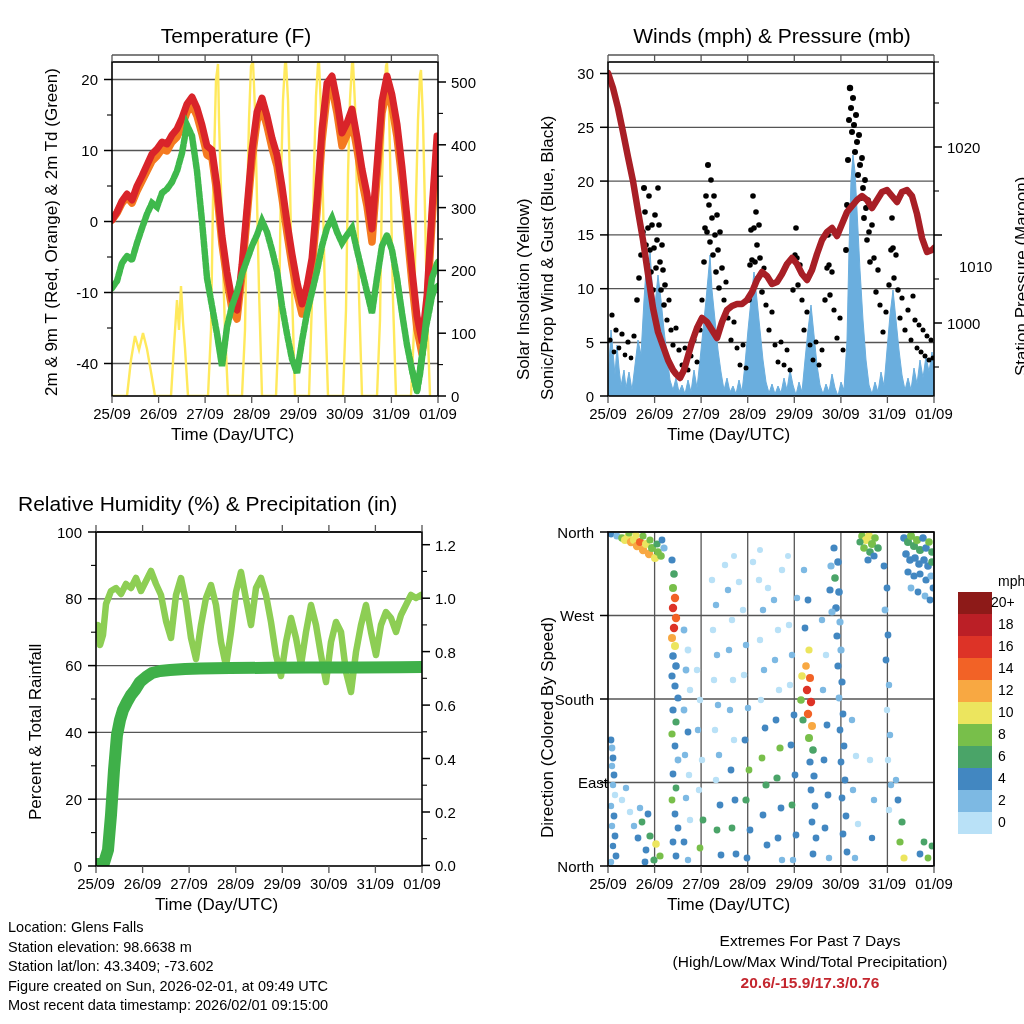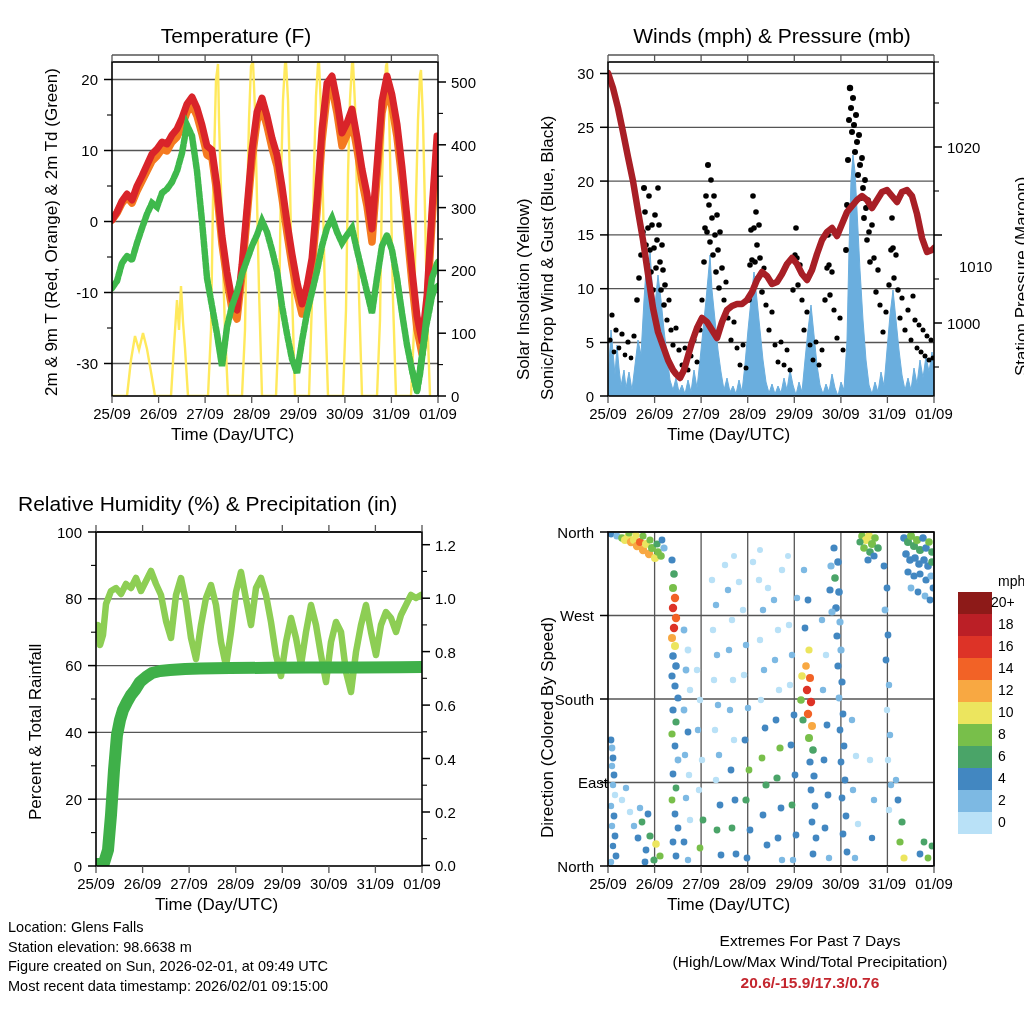--- a/index.html
+++ b/index.html
@@ -150,21 +150,21 @@
         <line x1="422" y1="239" x2="427" y2="239"></line>
           <line x1="422" y1="301.8" x2="427" y2="301.8"></line>
         <line x1="422" y1="364.6" x2="427" y2="364.6"></line>
       </g>
     </svg>
 
     <div class="tick r" style="left:38px;top:71px;width:44px;">20</div>
     <div class="tick r" style="left:38px;top:142px;width:44px;">10</div>
     <div class="tick r" style="left:38px;top:213px;width:44px;">0</div>
     <div class="tick r" style="left:38px;top:284px;width:44px;">-10</div>
-    <div class="tick r" style="left:38px;top:355px;width:44px;">-30</div>
+    <div class="tick r" style="left:38px;top:355px;width:44px;">-40</div>
 
     <div class="tick l" style="left:435px;top:74px;">500</div>
     <div class="tick l" style="left:435px;top:136.8px;">400</div>
     <div class="tick l" style="left:435px;top:199.6px;">300</div>
     <div class="tick l" style="left:435px;top:262.4px;">200</div>
     <div class="tick l" style="left:435px;top:325.2px;">100</div>
     <div class="tick l" style="left:435px;top:388px;">0</div>
 
     <div class="tick" style="left:70px;top:405px;width:52px;text-align:center;">25/09</div>
     <div class="tick" style="left:116.6px;top:405px;width:52px;text-align:center;">26/09</div>
@@ -1027,20 +1027,21 @@
     <div class="cbar-label" style="left:486px;top:256px;">8</div>
     <div class="cbar-label" style="left:486px;top:278px;">6</div>
     <div class="cbar-label" style="left:486px;top:300px;">4</div>
     <div class="cbar-label" style="left:486px;top:322px;">2</div>
     <div class="cbar-label" style="left:486px;top:344px;">0</div>
   </div>
 
   <div class="footer" style="left:8px;top:918px;">
     <div>Location: Glens Falls</div>
     <div>Station elevation: 98.6638 m</div>
+    <div>Station lat/lon: 43.3409; -73.602</div>
     <div>Figure created on Sun, 2026-02-01, at 09:49 UTC</div>
     <div>Most recent data timestamp: 2026/02/01 09:15:00</div>
   </div>
 
   <div class="extremes" style="left:610px;top:930px;width:400px;">
     <div>Extremes For Past 7 Days</div>
     <div>(High/Low/Max Wind/Total Precipitation)</div>
     <div class="exval" style="color:#c4262e;">20.6/-15.9/17.3/0.76</div>
   </div>
 

